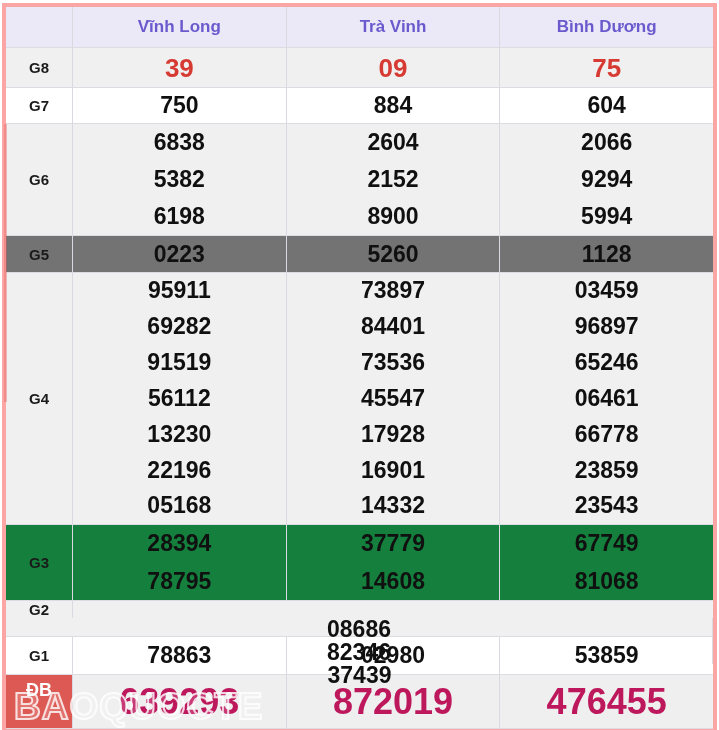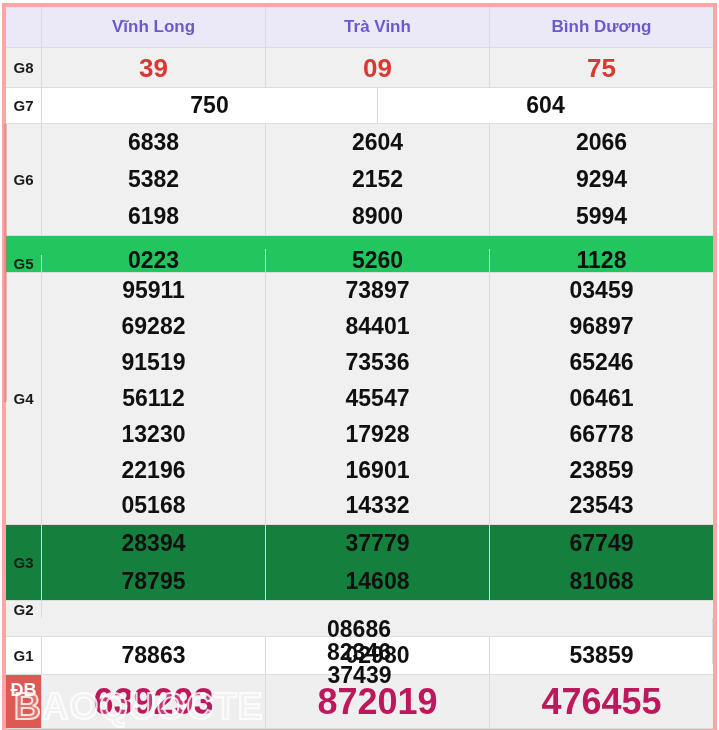--- a/index.html
+++ b/index.html
@@ -18,34 +18,34 @@
   .row{display:flex;border-bottom:1px solid #dcdce2;box-sizing:border-box;}
   .row:last-child{border-bottom:none;}
   .cell{
     box-sizing:border-box;
     border-right:1px solid #d9d9df;
     display:flex;flex-direction:column;
     justify-content:space-around;align-items:center;
   }
   .cell:last-child{border-right:none;}
   .cell.label{
-    width:36px;flex:none;justify-content:center;
+    width:67px;flex:none;justify-content:center;
     font-weight:bold;font-size:15px;color:#1a1a1a;
   }
   .cell.val{flex:1;}
   .num{font-weight:bold;font-size:23px;color:#101010;line-height:1;}
   .htext{color:#6a5acd;font-weight:bold;font-size:17px;}
 
   .r-header{height:41px;background:#ebe8f8;}
   .r-header .cell{justify-content:center;}
   .r-g8{height:40px;background:#f0f0f0;}
   .r-g8 .num{color:#d63a33;font-size:26px;}
   .r-g7{height:36px;background:#ffffff;}
   .r-g6{height:112px;background:#f0f0f0;}
-  .r-g5{height:37px;background:#22c55e;align-items:flex-end;}
+  .r-g5{height:37px;background:#737373;}
   .r-g4{height:252px;background:#f0f0f0;}
   .r-g3{height:76px;background:#15803d;}
   .r-g2{height:36px;background:#f0f0f0;flex-direction:column;}
   .r-g1{height:38px;background:#ffffff;}
   .r-db{height:54px;background:#efefef;}
   .r-db .num{color:#be185d;font-size:36px;}
   .r-db .cell.label{
     background:#dd5a54;color:#ffffff;font-size:18px;
     justify-content:flex-start;padding-top:5px;
   }
@@ -91,20 +91,23 @@
       <div class="num">75</div>
     </div>
   </div>
 
   <div class="row r-g7">
     <div class="cell label">G7</div>
     <div class="cell val">
       <div class="num">750</div>
     </div>
     <div class="cell val">
+      <div class="num">884</div>
+    </div>
+    <div class="cell val">
       <div class="num">604</div>
     </div>
   </div>
 
   <div class="row r-g6">
     <div class="cell label">G6</div>
     <div class="cell val">
       <div class="num">6838</div>
       <div class="num">5382</div>
       <div class="num">6198</div>

